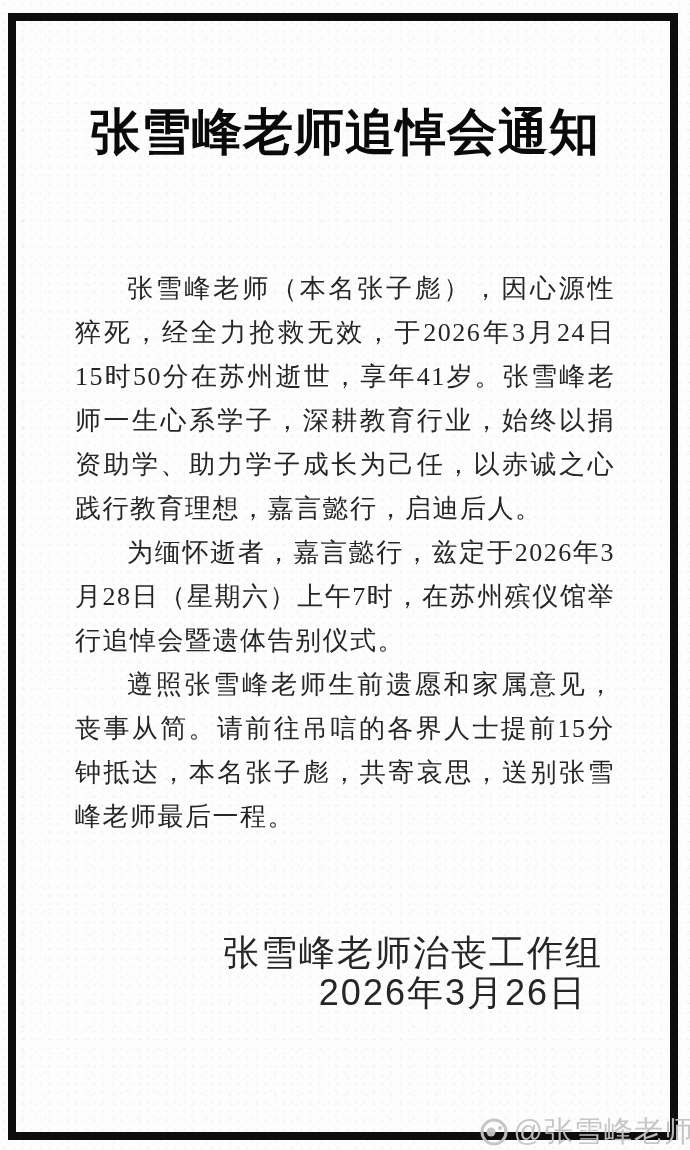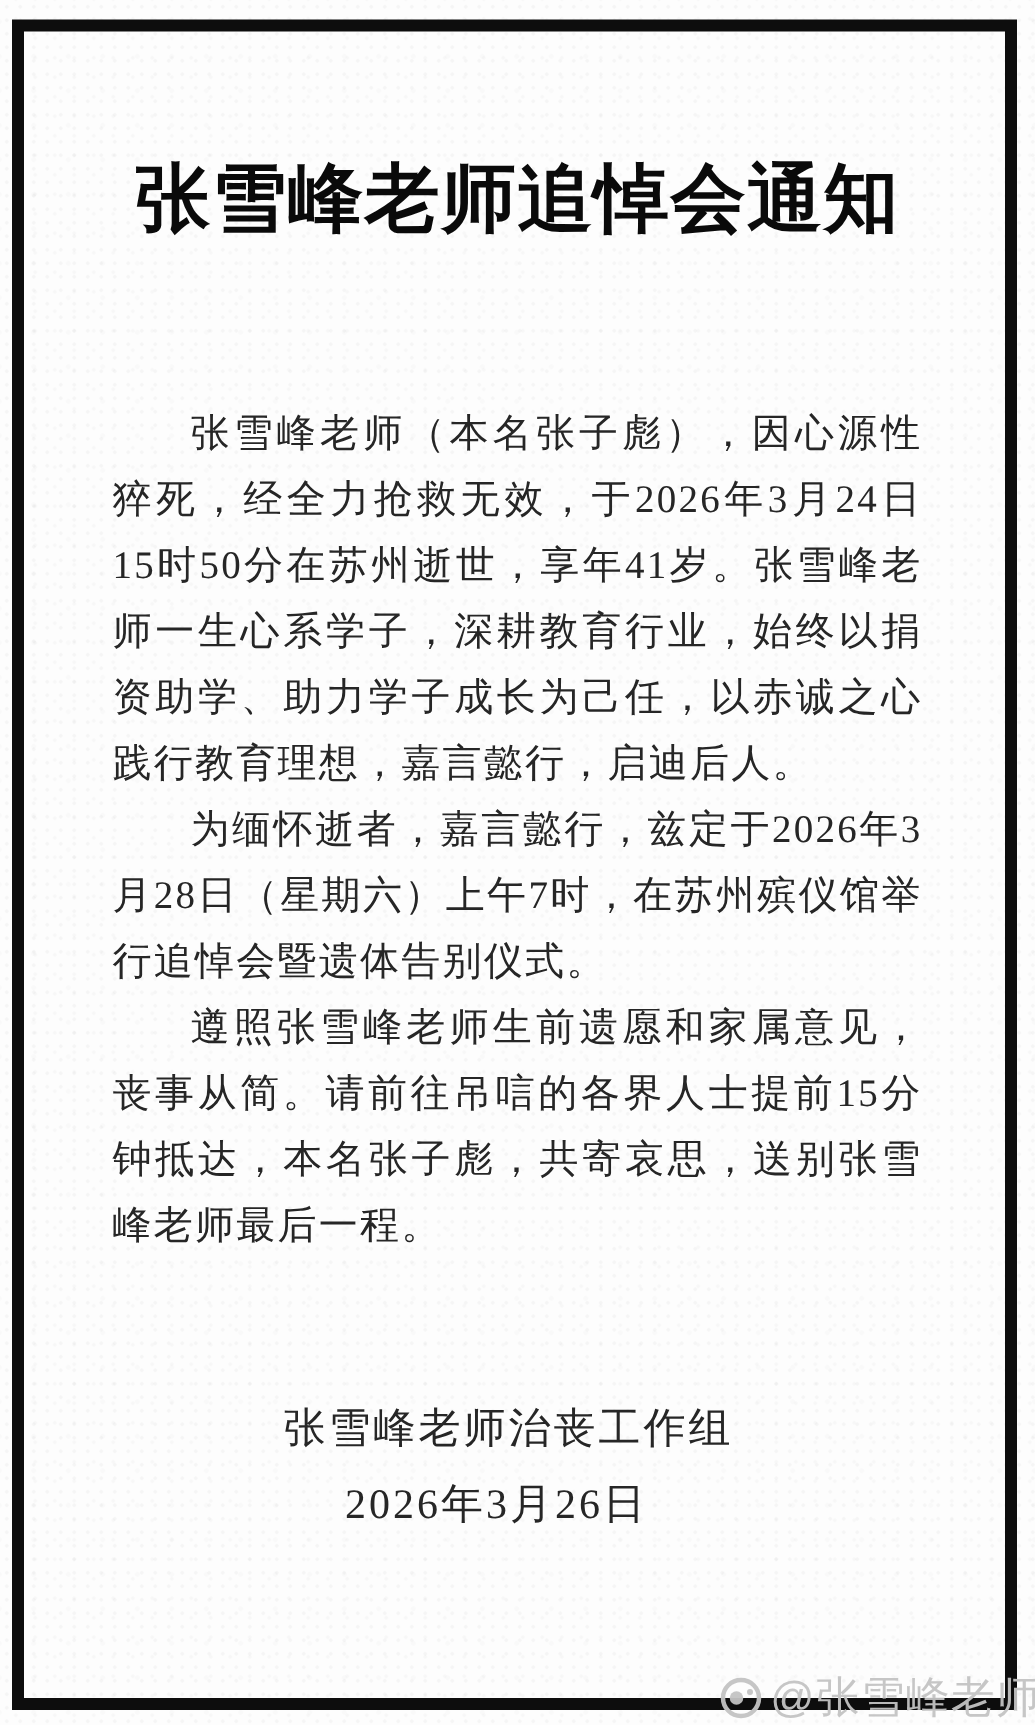--- a/index.html
+++ b/index.html
@@ -63,28 +63,28 @@
     text-align: justify;
     text-indent: 2em;
     font-family: "Liberation Serif", "DejaVu Serif", serif;
   }
 
   .signature {
     position: absolute;
     top: 933px;
     right: 87px;
     left: 75px;
-    text-align: center;
-    font-size: 28px;
+    text-align: right;
+    font-size: 36px;
     color: #262626;
     letter-spacing: 2px;
-    font-family: Liberation Serif, serif;
+    font-family: Liberation Sans, sans-serif;
   }
   .signature .org { line-height: 40px; }
-  .signature .date { line-height: 40px; margin-top: 11px; padding-right: 16px; }
+  .signature .date { line-height: 40px; padding-right: 16px; }
 
   .watermark {
     position: absolute;
     right: -4px;
     bottom: -2px;
     z-index: 5;
     display: flex;
     align-items: center;
     gap: 5px;
     color: rgba(195,195,195,0.95);

